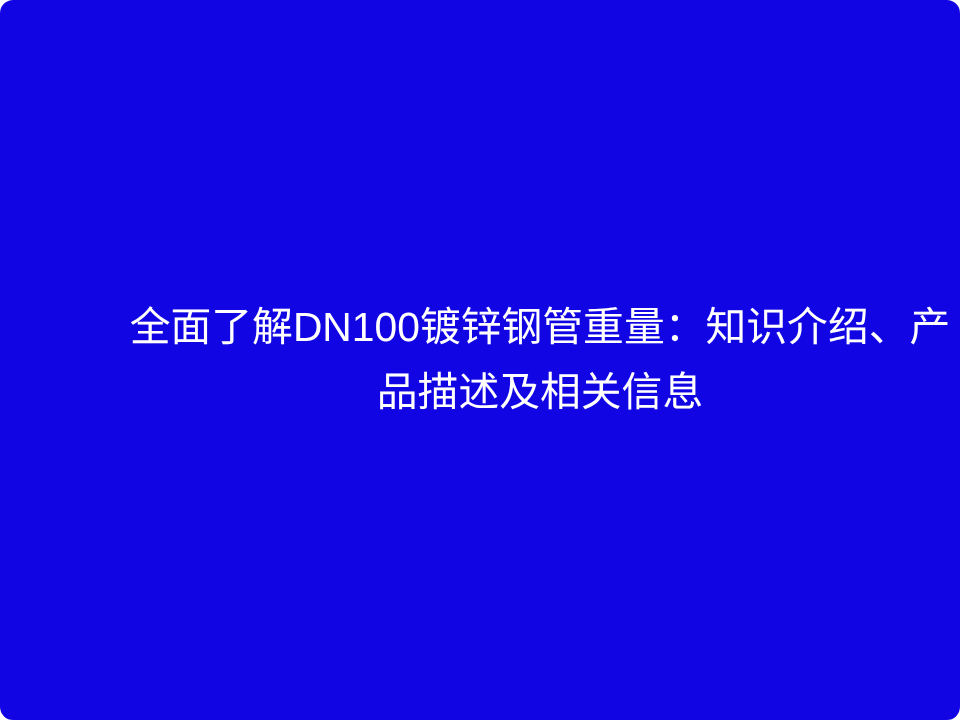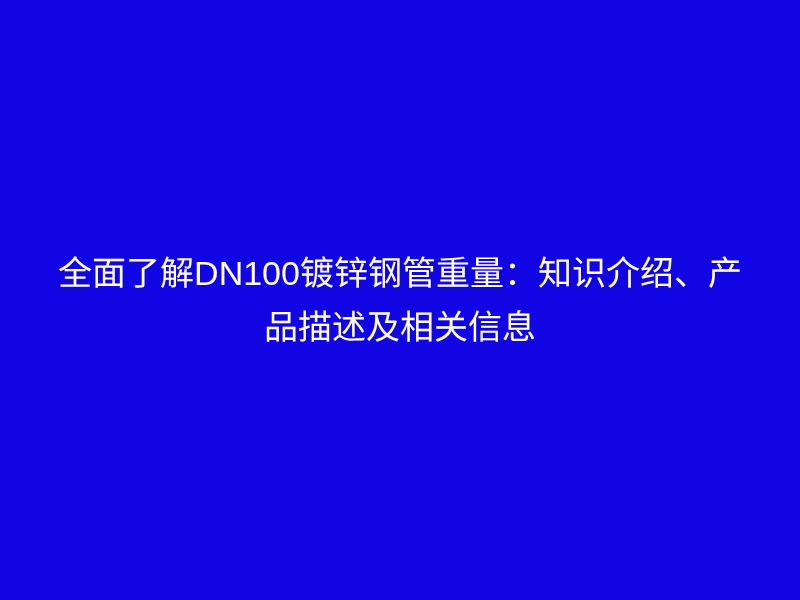--- a/index.html
+++ b/index.html
@@ -17,21 +17,22 @@
 
   
   .banner {
     position: relative;
     box-sizing: border-box;
     width: 800px;
     height: 600px;
     background: #1105E3;
     display: flex;
     align-items: center;
-    justify-content: center;
+    justify-content: flex-end;
+    border-radius: 11px;
   }
 
   
   .title-block {
     width: 700px;
     margin: 0;
     padding: 0;
     text-align: center;
     
     transform: translateY(0px);

